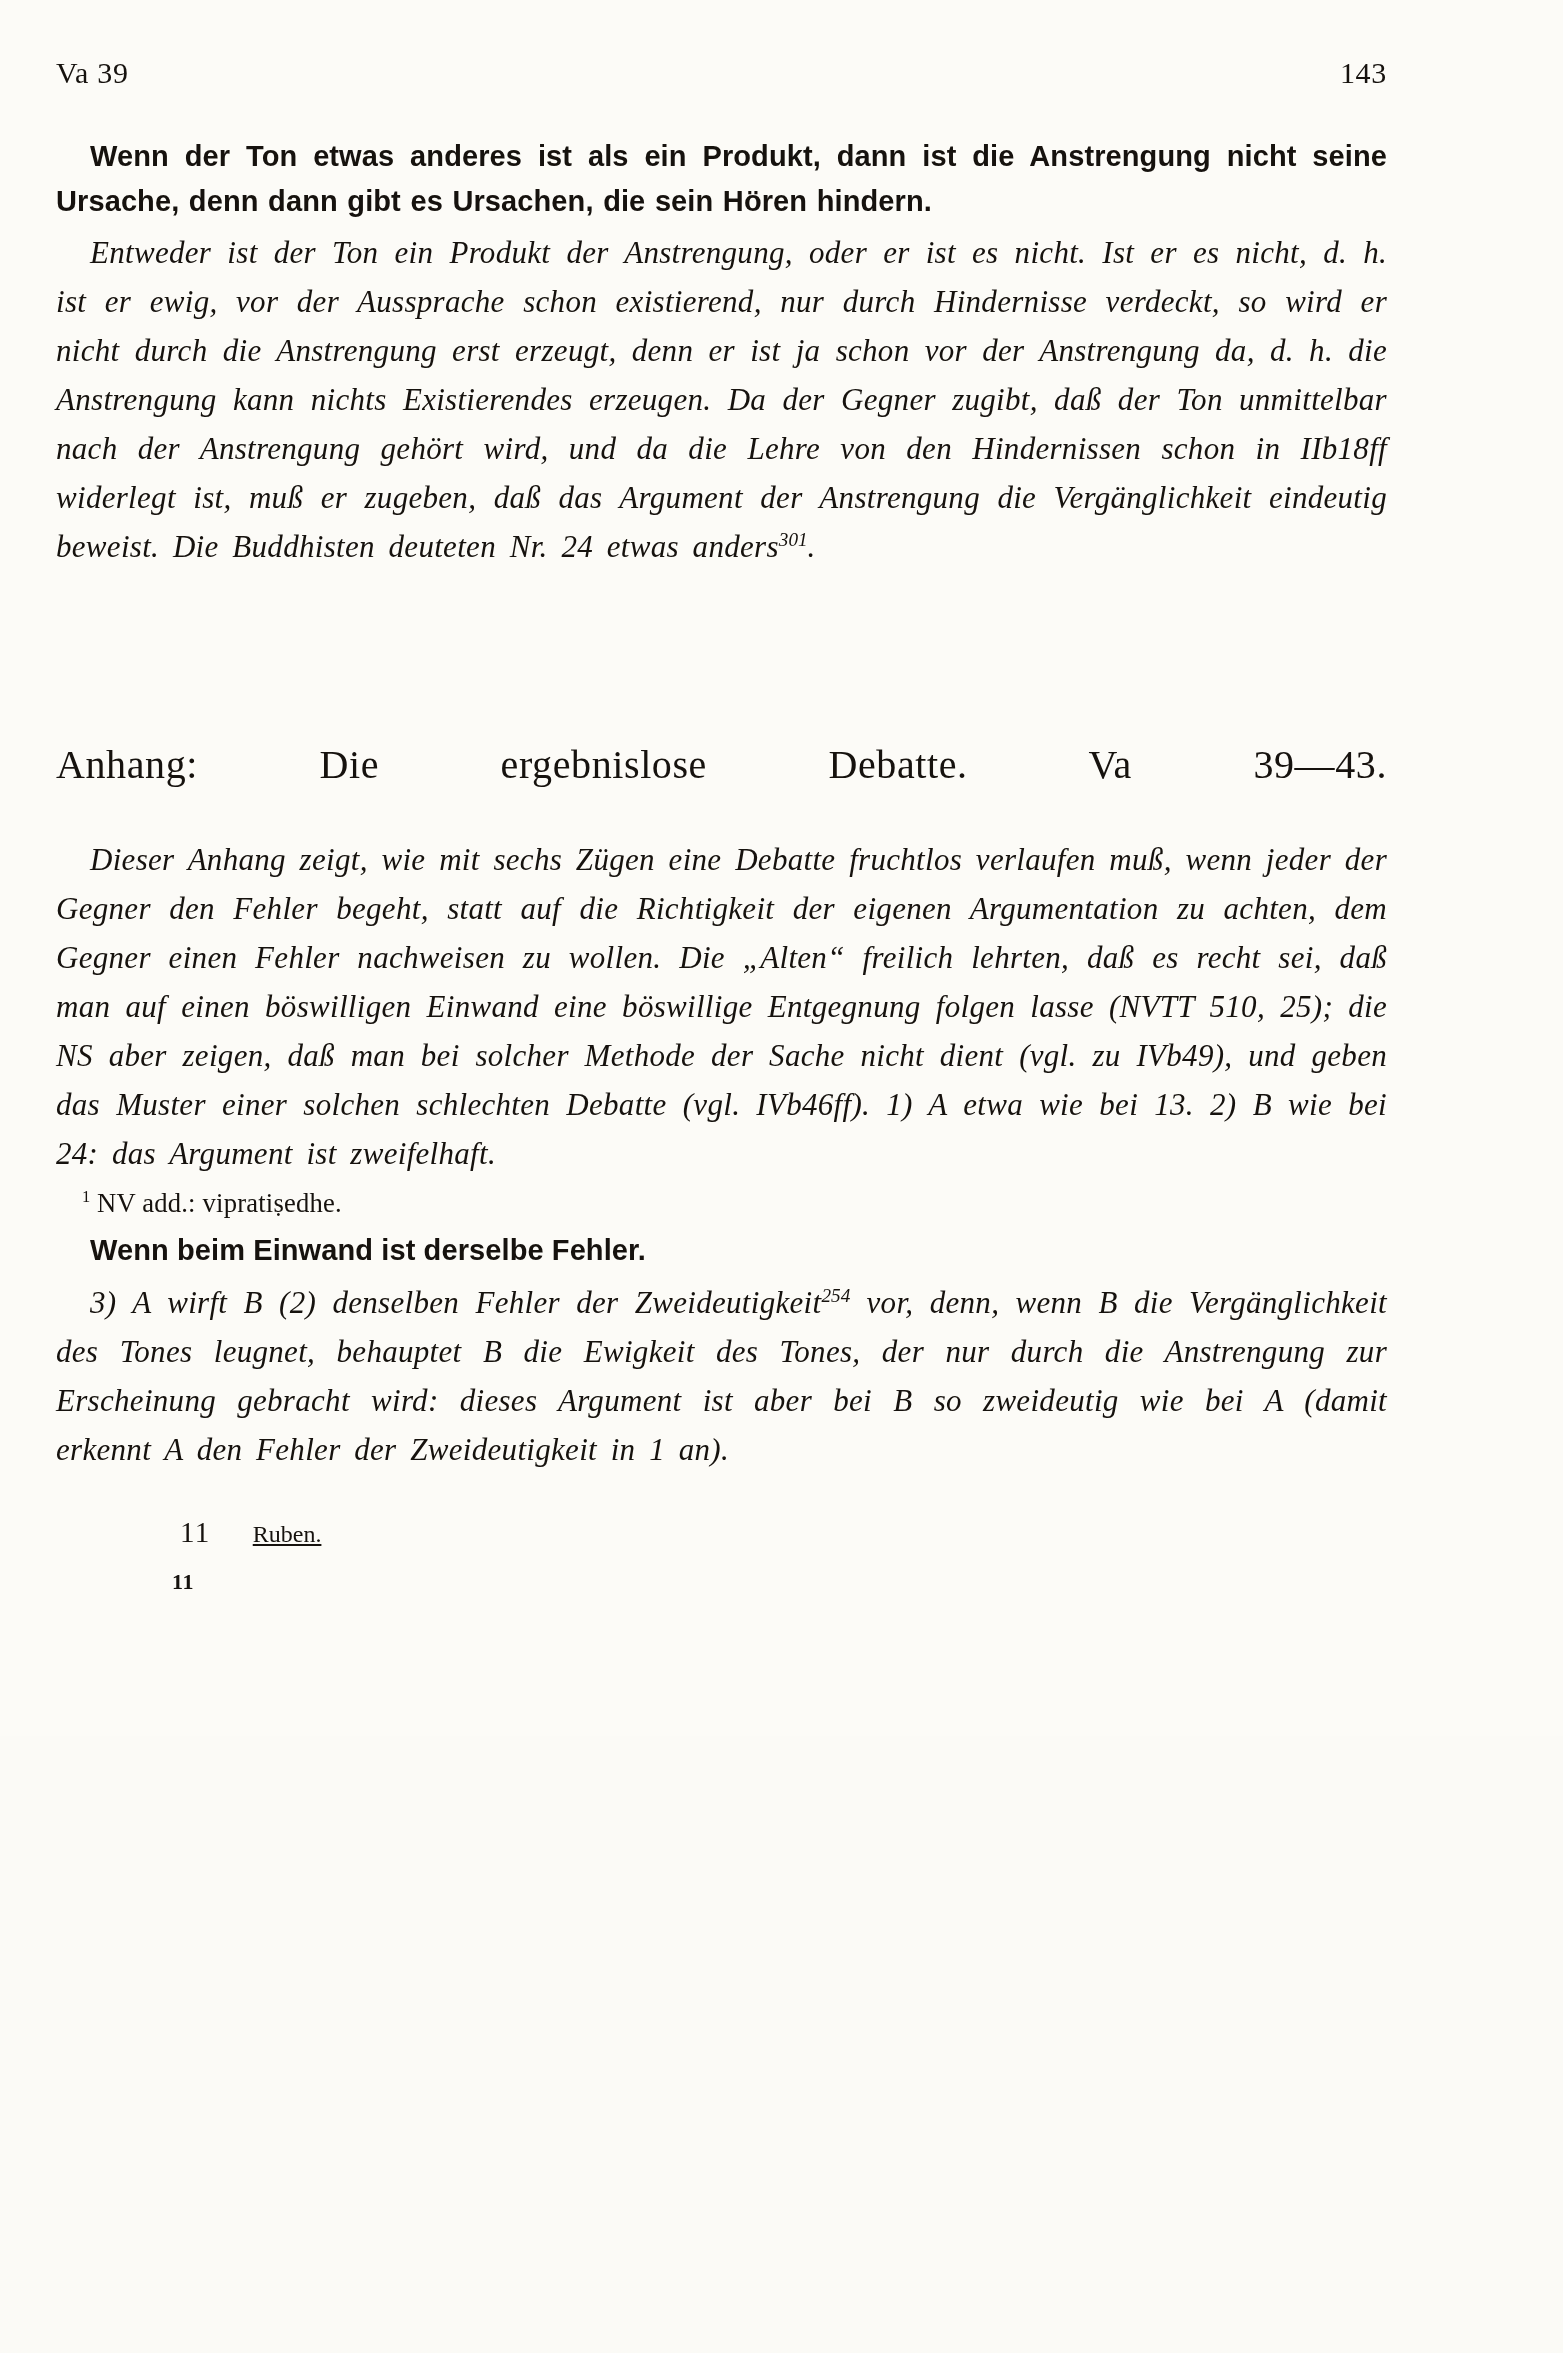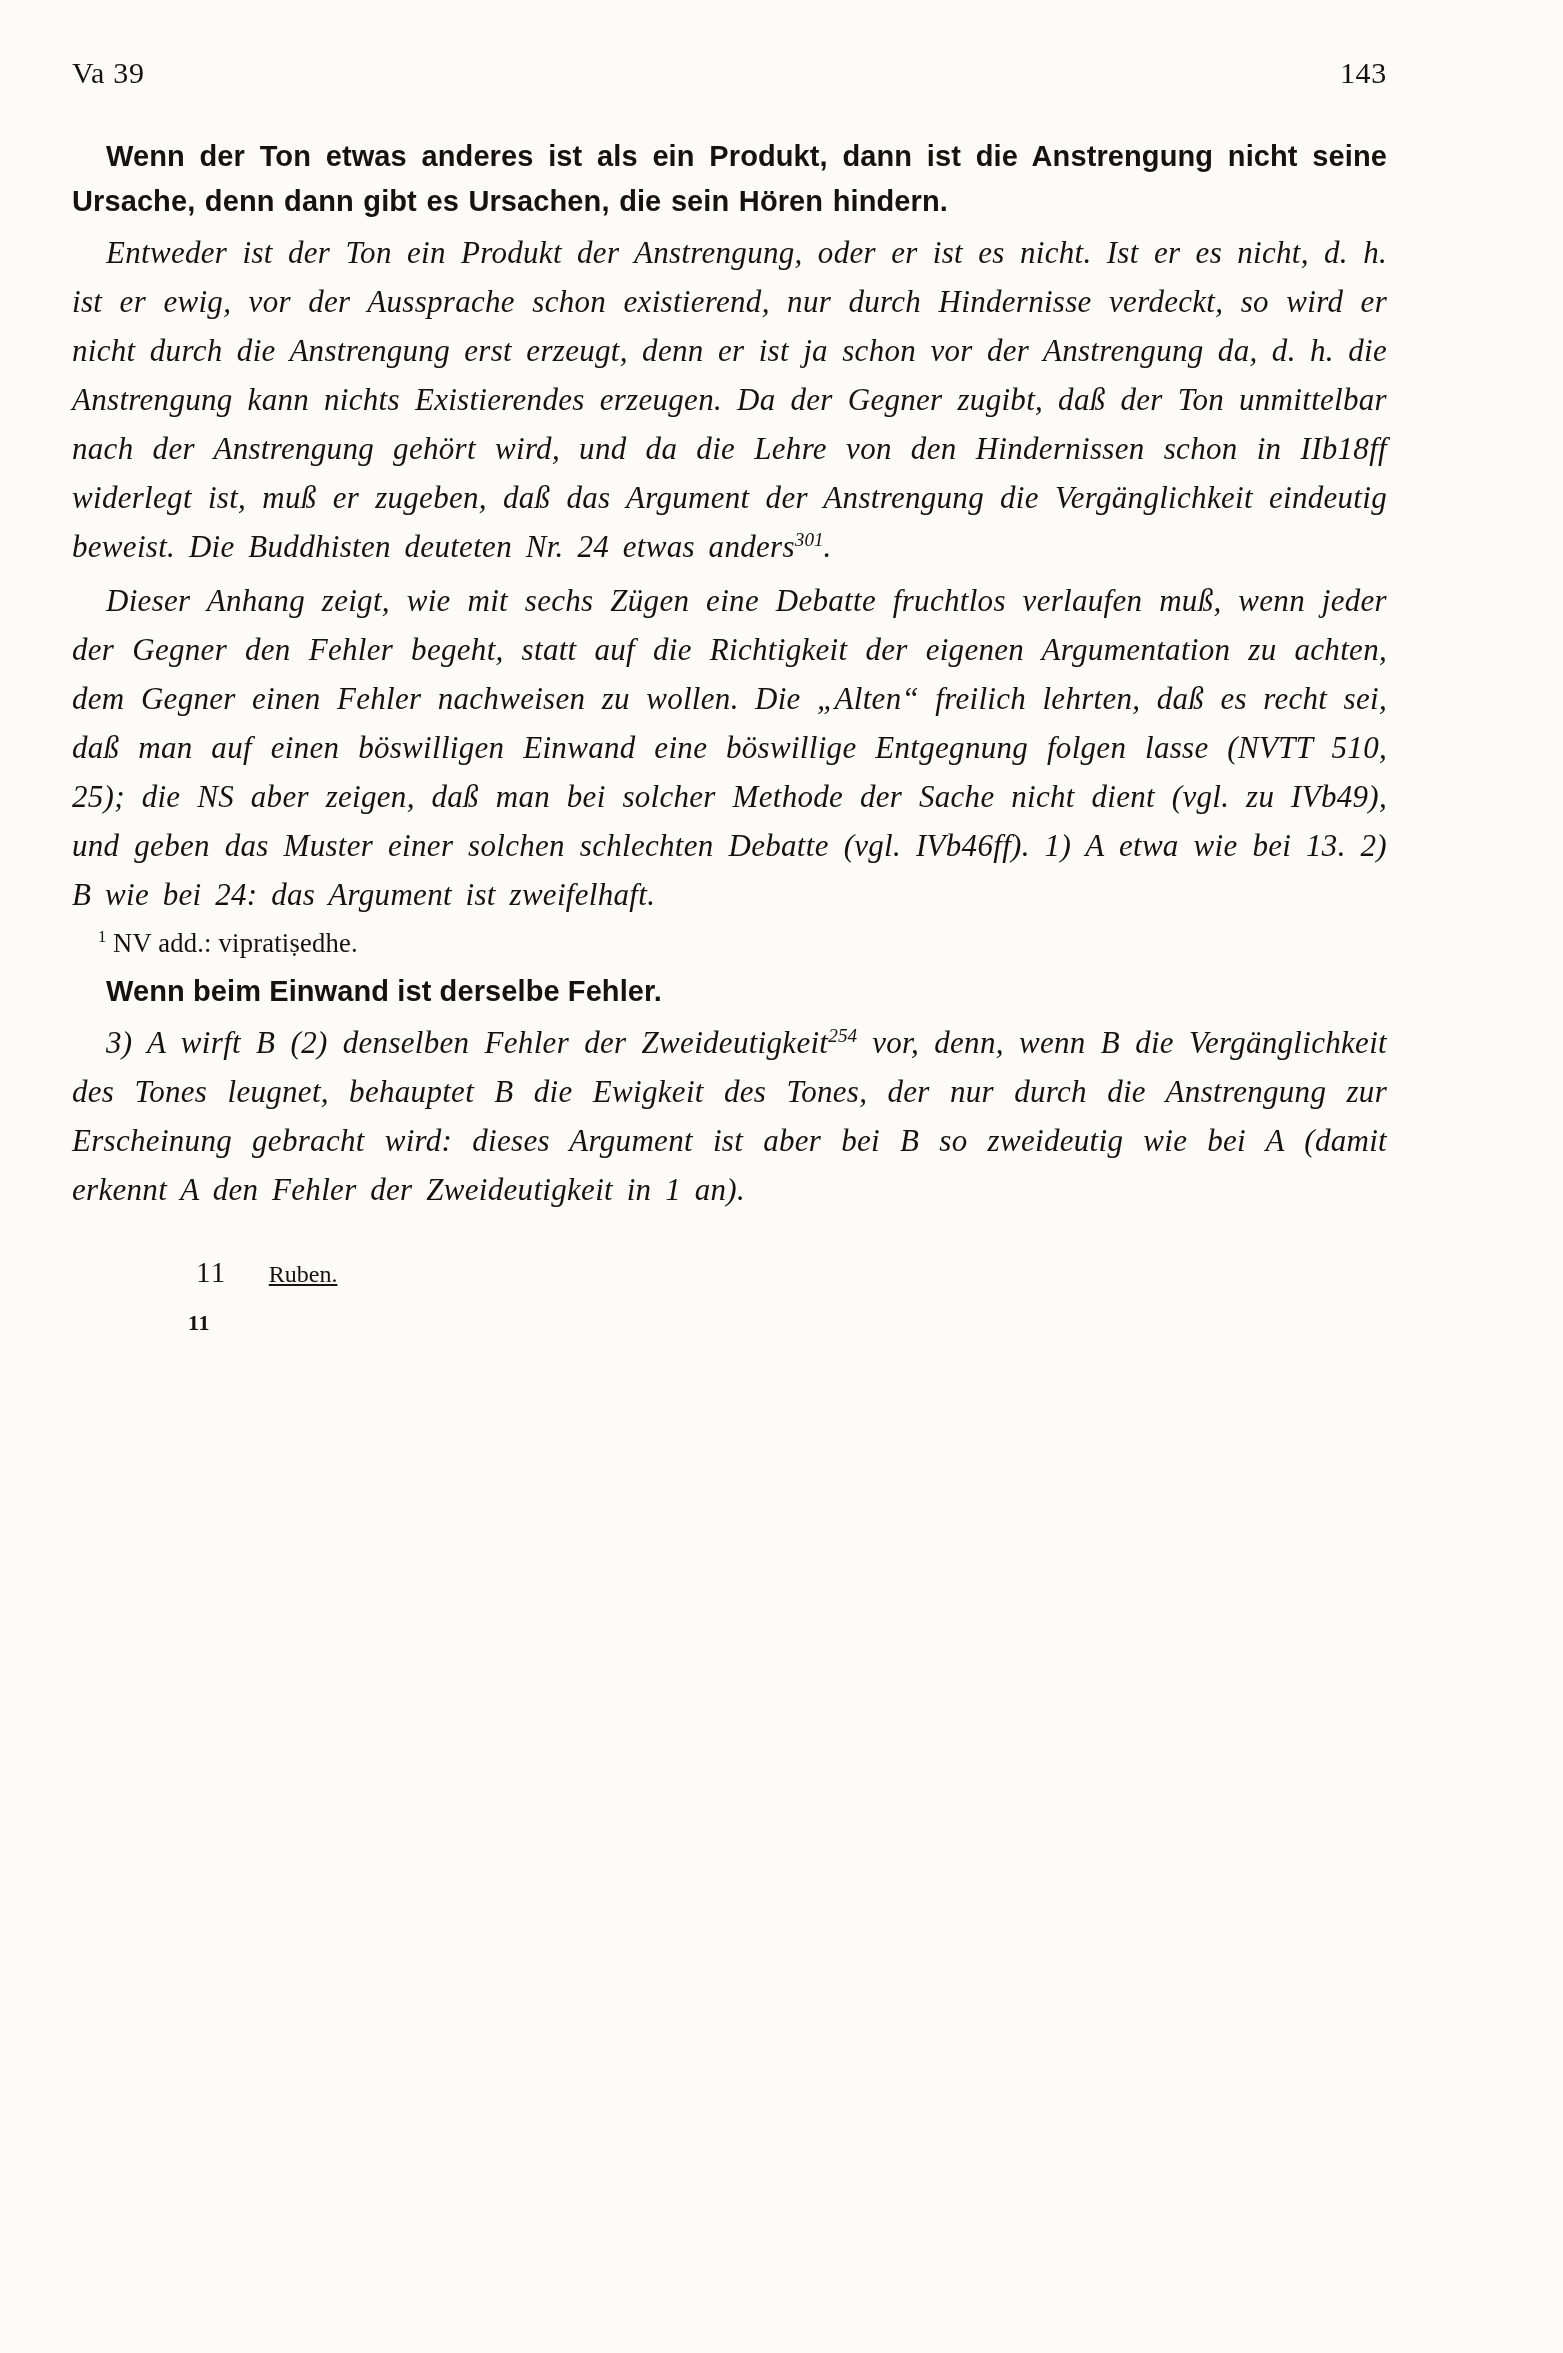--- a/index.html
+++ b/index.html
@@ -7,21 +7,21 @@
     padding: 0;
     background: #fbfaf6;
   }
   .page {
     position: relative;
     width: 1564px;
     height: 1736px;
     box-sizing: border-box;
     background: #fcfbf7;
     color: #16120e;
-    padding: 56px 177px 0 72px;
+    padding: 56px 177px 0 56px;
     font-family: "Liberation Serif", "DejaVu Serif", serif;
     overflow: hidden;
   }
   .header {
     display: flex;
     justify-content: space-between;
     font-size: 30px;
     line-height: 33px;
     margin-bottom: 45px;
   }
@@ -130,20 +130,21 @@
 
   <div class="header">
     <span class="running-title">Va 39</span>
     <span class="page-number">143</span>
   </div>
 
   <p class="sutra indent1">Wenn der Ton etwas anderes ist als ein Produkt, dann ist die Anstrengung nicht seine Ursache, denn dann gibt es Ursachen, die sein Hören hindern.</p>
 
   <p class="comm"><span>Entweder ist der Ton ein Produkt der Anstrengung, oder er ist es nicht. Ist er es nicht, d. h. ist er ewig, vor der Aussprache schon existierend, nur durch Hindernisse verdeckt, so wird er nicht durch die Anstrengung erst erzeugt, denn er ist ja schon vor der Anstrengung da, d. h. die Anstrengung kann nichts Existierendes erzeugen. Da der Gegner zugibt, daß der Ton unmittelbar nach der Anstrengung gehört wird, und da die Lehre von den Hindernissen schon in IIb18ff widerlegt ist, muß er zugeben, daß das Argument der Anstrengung die Vergänglichkeit eindeutig beweist. Die Buddhisten deuteten Nr. 24 etwas anders</span><sup>301</sup><span>.</span></p>
 
+  <h1 class="heading">Anhang: Die ergebnislose Debatte. Va 39—43.</h1>
 
   <p class="comm">Dieser Anhang zeigt, wie mit sechs Zügen eine Debatte fruchtlos verlaufen muß, wenn jeder der Gegner den Fehler begeht, statt auf die Richtigkeit der eigenen Argumentation zu achten, dem Gegner einen Fehler nachweisen zu wollen. Die „Alten“ freilich lehrten, daß es recht sei, daß man auf einen böswilligen Einwand eine böswillige Entgegnung folgen lasse (NVTT 510, 25); die NS aber zeigen, daß man bei solcher Methode der Sache nicht dient (vgl. zu IVb49), und geben das Muster einer solchen schlechten Debatte (vgl. IVb46ff). 1) A etwa wie bei 13. 2) B wie bei 24: das Argument ist zweifelhaft.</p>
 
 
   <p class="footnote"><sup>1</sup><span> NV add.: vipratiṣedhe.</span></p>
 
   <p class="sutra-single">Wenn beim Einwand ist derselbe Fehler.</p>
 
   <p class="comm"><span>3) A wirft B (2) denselben Fehler der Zweideutigkeit</span><sup>254</sup><span> vor, denn, wenn B die Vergänglichkeit des Tones leugnet, behauptet B die Ewigkeit des Tones, der nur durch die Anstrengung zur Erscheinung gebracht wird: dieses Argument ist aber bei B so zweideutig wie bei A (damit erkennt A den Fehler der Zweideutigkeit in 1 an).</span></p>
 

